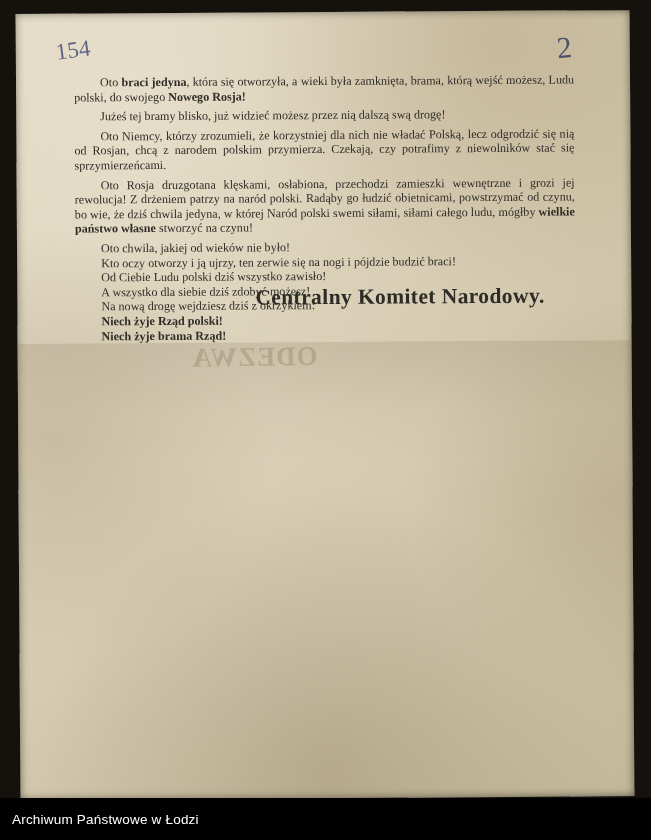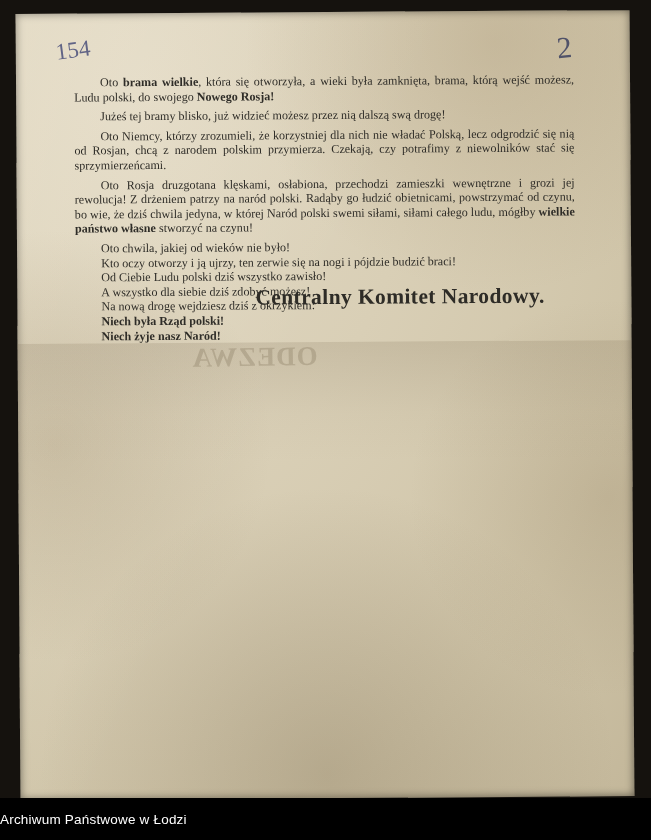--- a/index.html
+++ b/index.html
@@ -142,49 +142,50 @@
     left: 0;
     bottom: 0;
     width: 651px;
     height: 42px;
     background: #000;
     color: #fff;
     display: flex;
     align-items: center;
   }
   #credit-text {
+    padding-left: 12px;
     font-family: "Liberation Sans", sans-serif;
     font-size: 13.5px;
     letter-spacing: 0.2px;
   }
 </style>
 </head>
 <body>
 
 <div id="scan-backdrop"></div>
 
 <div id="paper">
 
   <div id="showthrough">ODEZWA</div>
 
   <div id="anno-left">154</div>
   <div id="anno-right">2</div>
 
   <div id="bodytext">
-      <p class="para"><span>Oto </span><span class="b">brama wielkie</span><span>, która się otworzyła, a wieki była zamknięta, brama, którą wejść możesz, Ludu polski, do swojego </span><span class="b">Nowego Rosja!</span></p>
+      <p class="para"><span>Oto </span><span class="b">braci jedyna</span><span>, która się otworzyła, a wieki była zamknięta, brama, którą wejść możesz, Ludu polski, do swojego </span><span class="b">Nowego Rosja!</span></p>
       <p class="para"><span>Jużeś tej bramy blisko, już widzieć możesz przez nią dalszą swą drogę!</span></p>
       <p class="para"><span>Oto Niemcy, którzy zrozumieli, że korzystniej dla nich nie władać Polską, lecz odgrodzić się nią od Rosjan, chcą z narodem polskim przymierza. Czekają, czy potrafimy z niewolników stać się sprzymierzeńcami.</span></p>
       <p class="para"><span>Oto Rosja druzgotana klęskami, osłabiona, przechodzi zamieszki wewnętrzne i grozi jej rewolucja! Z drżeniem patrzy na naród polski. Radąby go łudzić obietnicami, powstrzymać od czynu, bo wie, że dziś chwila jedyna, w której Naród polski swemi siłami, siłami całego ludu, mógłby </span><span class="b">wielkie państwo własne</span><span> stworzyć na czynu!</span></p>
       <p class="line blocklast"><span>Oto chwila, jakiej od wieków nie było!</span></p>
       <p class="line"><span>Kto oczy otworzy i ją ujrzy, ten zerwie się na nogi i pójdzie budzić braci!</span></p>
       <p class="line"><span>Od Ciebie Ludu polski dziś wszystko zawisło!</span></p>
       <p class="line"><span>A wszystko dla siebie dziś zdobyć możesz!</span></p>
       <p class="line"><span>Na nową drogę wejdziesz dziś z okrzykiem:</span></p>
-      <p class="line"><span class="b">Niech była Rząd polski!</span></p>
-      <p class="line"><span class="b">Niech żyje nasz Naród!</span></p>
+      <p class="line"><span class="b">Niech żyje Rząd polski!</span></p>
+      <p class="line"><span class="b">Niech żyje brama Rząd!</span></p>
     </div>
 
   <div id="signature">Centralny Komitet Narodowy.</div>
 
 </div>
 
 <div id="credit-bar">
   <span id="credit-text">Archiwum Państwowe w Łodzi</span>
 </div>
 

